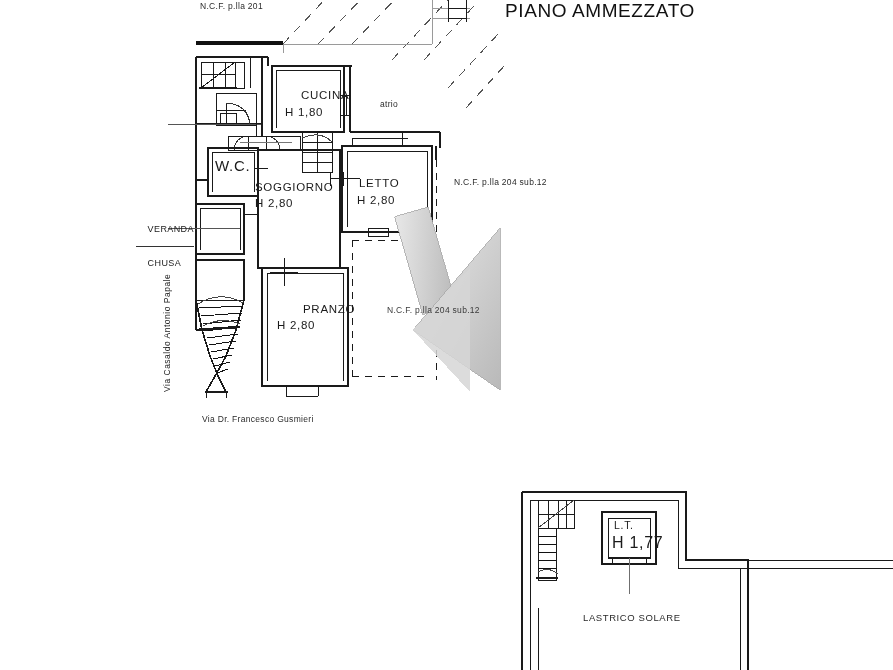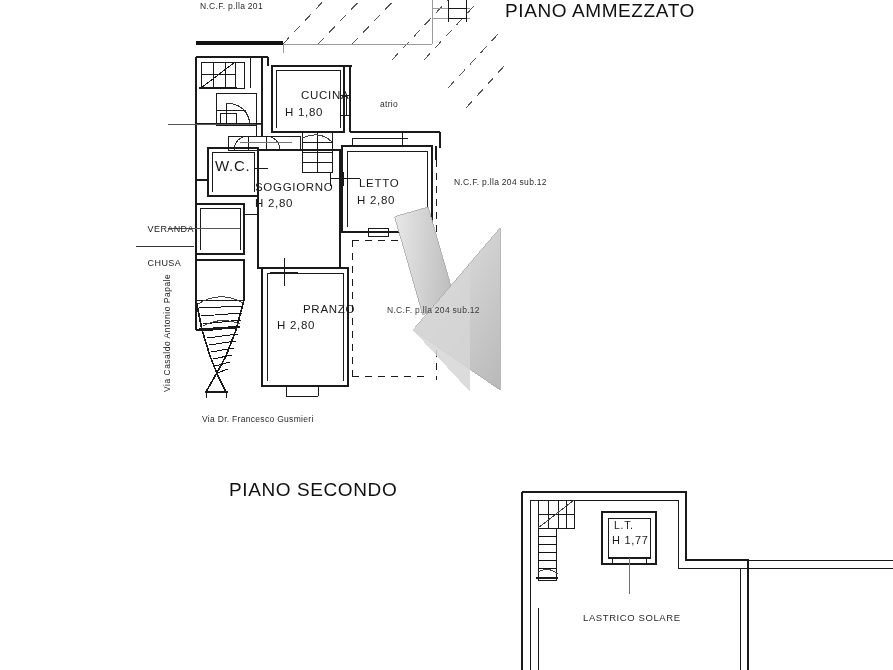--- a/index.html
+++ b/index.html
@@ -325,20 +325,19 @@
 
   <div class="lbl small-lbl" style="left:454px; top:178px;">N.C.F. p.lla 204 sub.12</div>
 
   <div class="lbl small-lbl" style="left:387px; top:306px; color:#3a3a3a;">N.C.F. p.lla 204 sub.12</div>
 
   <div class="lbl vert-lbl" style="left:163px; top:392px;">Via Casaldo Antonio Papale</div>
 
   <div class="lbl small-lbl" style="left:202px; top:415px;">Via Dr. Francesco Gusmieri</div>
 
 
-  <div class="lbl title-lbl" style="left:229px; top:479px;">PIANO SECONDO</div>
 
   <div class="lbl room-lbl" style="left:614px; top:519px; font-size:10.5px;">L.T.</div>
-  <div class="lbl room-lbl" style="left:612px; top:534px; font-size:11px;">H 1,77</div>
+  <div class="lbl room-lbl" style="left:612px; top:534px; font-size:16px;">H 1,77</div>
 
   <div class="lbl small-lbl" style="left:583px; top:613px; font-size:9.5px; letter-spacing:0.6px;">LASTRICO SOLARE</div>
 
 </div>
 
 </body></html>

